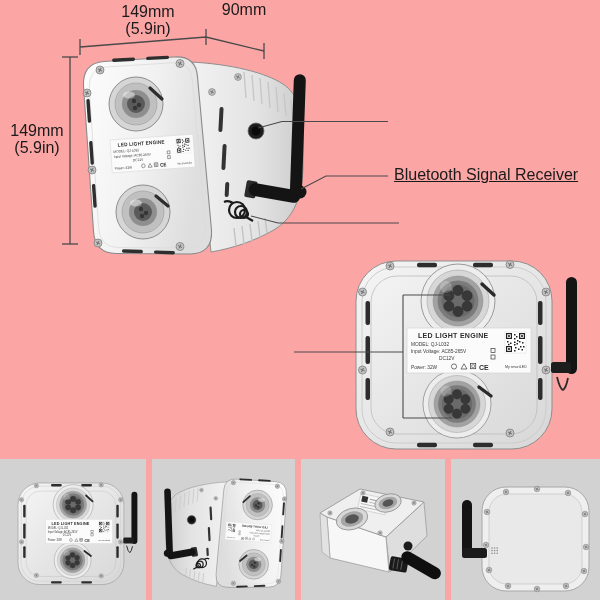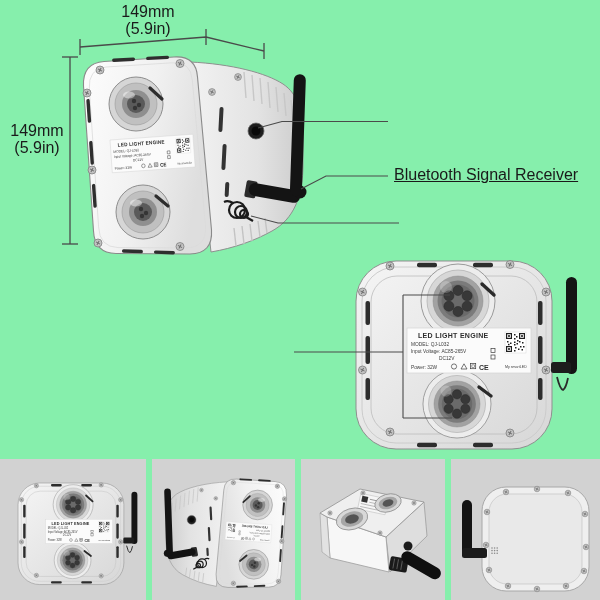--- a/index.html
+++ b/index.html
@@ -1,16 +1,16 @@
 <!DOCTYPE html>
 <html><head>
 <meta charset="utf-8">
 <style>
   html,body{margin:0;padding:0;background:#ffffff;}
-  .stage{position:relative;width:600px;height:600px;background:#86efac;overflow:hidden;
+  .stage{position:relative;width:600px;height:600px;background:#fca5a5;overflow:hidden;
          font-family:"Liberation Sans","DejaVu Sans",sans-serif;}
   .stage svg{position:absolute;left:0;top:0;}
   svg text{font-family:"Liberation Sans","DejaVu Sans",sans-serif;}
   .ann{position:absolute;color:#1a1a1a;font-size:16px;line-height:1.0;white-space:nowrap;}
   .dim{text-align:center;line-height:1.05;}
   .dim div{display:block;}
 </style>
 </head>
 <body>
 
@@ -321,20 +321,21 @@
       </g>
     </g>
   </g>
 </svg>
 
 <div class="ann dim" style="left:96px;top:4px;width:104px;">
   <div>149mm</div>
   <div>(5.9in)</div>
 </div>
 <div class="ann dim" style="left:196px;top:2px;width:96px;">
+  <div>90mm</div>
 </div>
 <div class="ann dim" style="left:0px;top:123px;width:74px;">
   <div>149mm</div>
   <div>(5.9in)</div>
 </div>
 <div class="ann" style="left:394px;top:167px;text-decoration:underline;">Bluetooth Signal Receiver</div>
 
 </div>
 
 </body></html>

